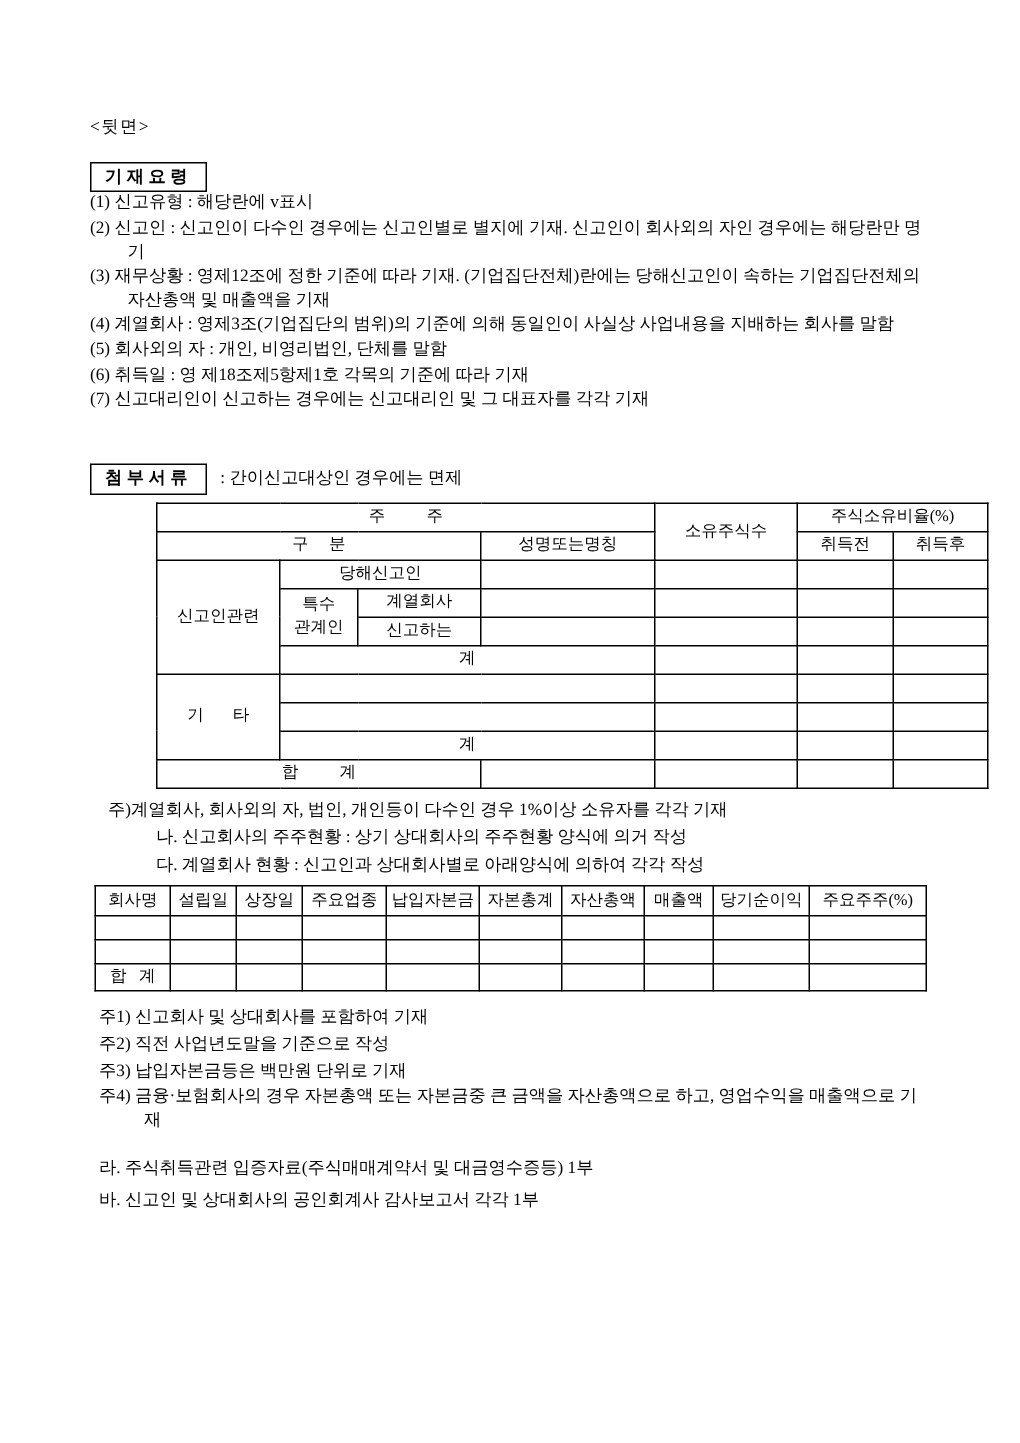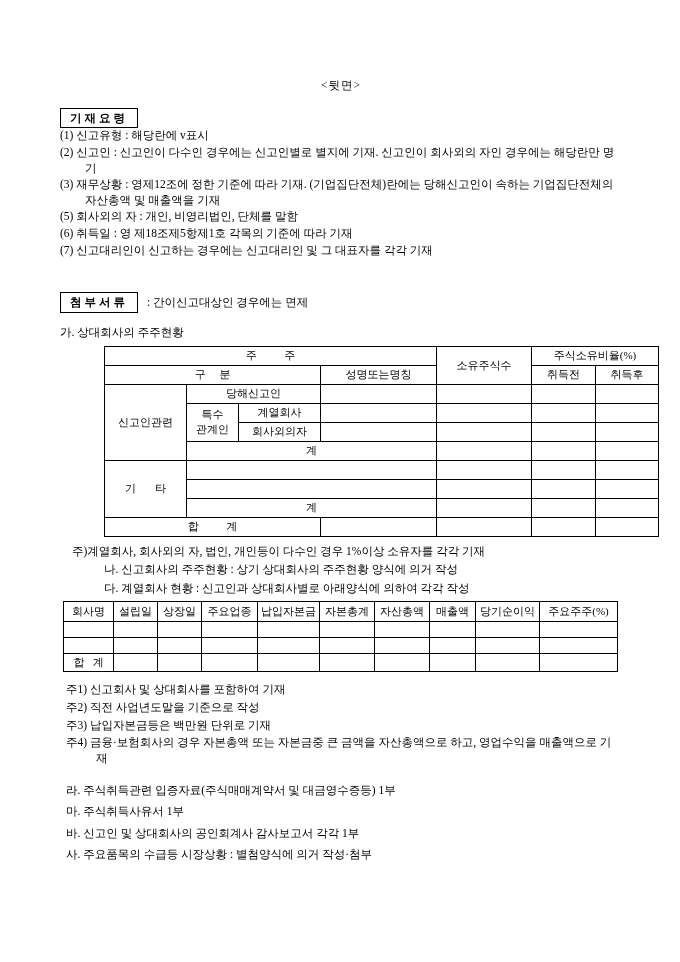--- a/index.html
+++ b/index.html
@@ -3,21 +3,21 @@
 <meta charset="utf-8">
 <style>
   * { box-sizing: border-box; }
   html,body { margin:0; padding:0; background:#ffffff; }
   .page {
     width:680px; height:962px; background:#ffffff; color:#000;
     font-family:"Liberation Serif","DejaVu Serif",serif;
     font-size:11.5px; line-height:1.36;
     padding:78px 58px 30px 60px; position:relative; overflow:hidden;
   }
-  .side-label { text-align:center; margin-bottom:14px; letter-spacing:1px; }
+  .side-label { text-align:left; margin-bottom:14px; letter-spacing:1px; }
   .box-title {
     display:inline-block; border:1.5px solid #000;
     padding:2px 9px 1px 9px; font-weight:700; letter-spacing:3px;
   }
   .inst-list { }
   .inst-item { padding-left:25px; text-indent:-25px; margin:0 0 1px 0; }
   .attach-line { margin-top:34px; }
   .attach-line .exemption { margin-left:6px; }
   .section-line { margin-top:12px; }
   .section-line.tight { margin-top:3px;margin-left:44px; }
@@ -47,32 +47,32 @@
 <div class="page">
 
   <div class="side-label">&lt;뒷면&gt;</div>
 
   <div>
     <span class="box-title">기재요령</span>
     <div class="inst-list">
       <div class="inst-item">(1) 신고유형 : 해당란에 v표시</div>
       <div class="inst-item">(2) 신고인 : 신고인이 다수인 경우에는 신고인별로 별지에 기재. 신고인이 회사외의 자인 경우에는 해당란만 명기</div>
       <div class="inst-item">(3) 재무상황 : 영제12조에 정한 기준에 따라 기재. (기업집단전체)란에는 당해신고인이 속하는 기업집단전체의 자산총액 및 매출액을 기재</div>
+      <div class="inst-item">(4) 계열회사 : 영제3조(기업집단의 범위)의 기준에 의해 동일인이 사실상 사업내용을 지배하는 회사를 말함</div>
       <div class="inst-item">(5) 회사외의 자 : 개인, 비영리법인, 단체를 말함</div>
       <div class="inst-item">(6) 취득일 : 영 제18조제5항제1호 각목의 기준에 따라 기재</div>
       <div class="inst-item">(7) 신고대리인이 신고하는 경우에는 신고대리인 및 그 대표자를 각각 기재</div>
     </div>
   </div>
 
   <div class="attach-line">
     <span class="box-title">첨부서류</span>
     <span class="exemption">: 간이신고대상인 경우에는 면제</span>
   </div>
 
-  <div class="section-line">가. 상대회사의 주주현황</div>
 
   <table class="tbl t1">
     <colgroup>
       <col style="width:82px">
         <col style="width:52px">
         <col style="width:82px">
         <col style="width:116px">
         <col style="width:95px">
         <col style="width:64px">
         <col style="width:63px">
@@ -100,21 +100,21 @@
       <tr>
         <td rowspan="2" class="sp">특수
 관계인</td>
         <td>계열회사</td>
         <td></td>
         <td></td>
         <td></td>
         <td></td>
       </tr>
       <tr>
-        <td>회사외의자</td>
+        <td>신고하는</td>
         <td></td>
         <td></td>
         <td></td>
         <td></td>
       </tr>
       <tr>
         <td colspan="3">계</td>
         <td></td>
         <td></td>
         <td></td>
@@ -220,18 +220,16 @@
 
   <div class="notes-block">
     <div class="note-item">주1) 신고회사 및 상대회사를 포함하여 기재</div>
     <div class="note-item">주2) 직전 사업년도말을 기준으로 작성</div>
     <div class="note-item">주3) 납입자본금등은 백만원 단위로 기재</div>
     <div class="note-item">주4) 금융·보험회사의 경우 자본총액 또는 자본금중 큰 금액을 자산총액으로 하고, 영업수익을 매출액으로 기재</div>
   </div>
 
   <div class="final-list">
     <div class="final-item">라. 주식취득관련 입증자료(주식매매계약서 및 대금영수증등) 1부</div>
-    <div class="final-item">마. 주식취득사유서 1부</div>
     <div class="final-item">바. 신고인 및 상대회사의 공인회계사 감사보고서 각각 1부</div>
-    <div class="final-item">사. 주요품목의 수급등 시장상황 : 별첨양식에 의거 작성·첨부</div>
   </div>
 
 </div>
 
 </body></html>

